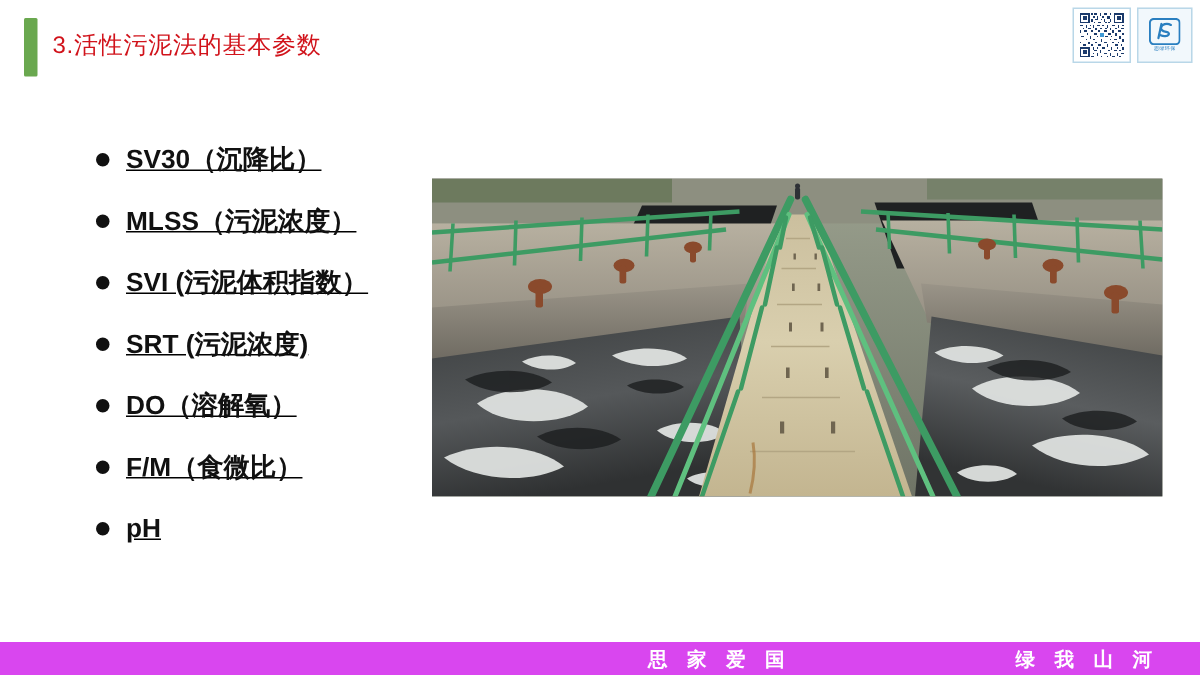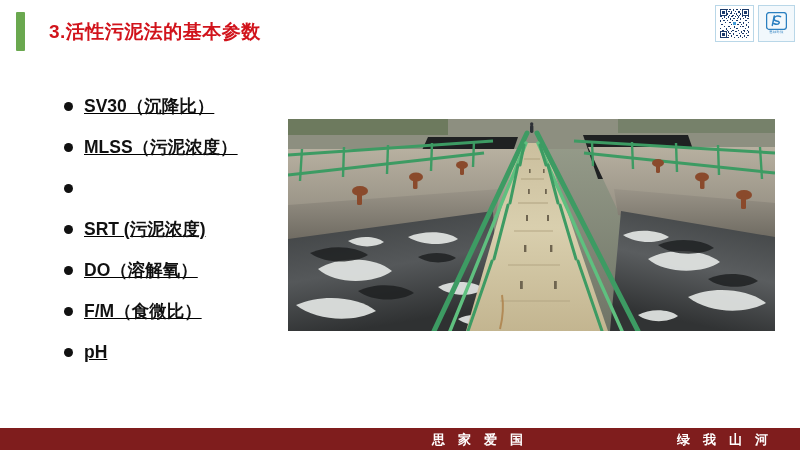--- a/index.html
+++ b/index.html
@@ -36,24 +36,24 @@
     align-items: center;
   }
   #title-accent-bar {
     width: 9px;
     height: 39px;
     background: #6aa84f;
     border-radius: 1px;
     flex: none;
   }
   #title-text {
-    margin-left: 24px;
+    margin-left: 10px;
     color: #d1131b;
-    font-size: 19px;
-    font-weight: bold;
+    font-size: 16px;
+    font-weight: normal;
     letter-spacing: 0.5px;
     white-space: nowrap;
     line-height: 1;
   }
 
   
   #badge-group {
     position: absolute;
     right: 5px;
     top: 5px;
@@ -128,21 +128,21 @@
   }
   #photo svg { display: block; width: 100%; height: 100%; }
 
   
   #footer-bar {
     position: absolute;
     left: 0;
     bottom: 0;
     width: 800px;
     height: 22px;
-    background: #7f1d1d;
+    background: #d946ef;
     display: flex;
     align-items: center;
     margin-top: 29px;
   }
   .footer-phrase {
     position: absolute;
     color: #ffffff;
     font-size: 13px;
     font-weight: bold;
     letter-spacing: 13px;
@@ -298,20 +298,21 @@
     <div class="bullet-row">
       <span class="bullet-dot"></span>
       <span class="bullet-label">SV30（沉降比）</span>
     </div>
     <div class="bullet-row">
       <span class="bullet-dot"></span>
       <span class="bullet-label">MLSS（污泥浓度）</span>
     </div>
     <div class="bullet-row">
       <span class="bullet-dot"></span>
+      <span class="bullet-label">SVI (污泥体积指数）</span>
     </div>
     <div class="bullet-row">
       <span class="bullet-dot"></span>
       <span class="bullet-label">SRT (污泥浓度)</span>
     </div>
     <div class="bullet-row">
       <span class="bullet-dot"></span>
       <span class="bullet-label">DO（溶解氧）</span>
     </div>
     <div class="bullet-row">

